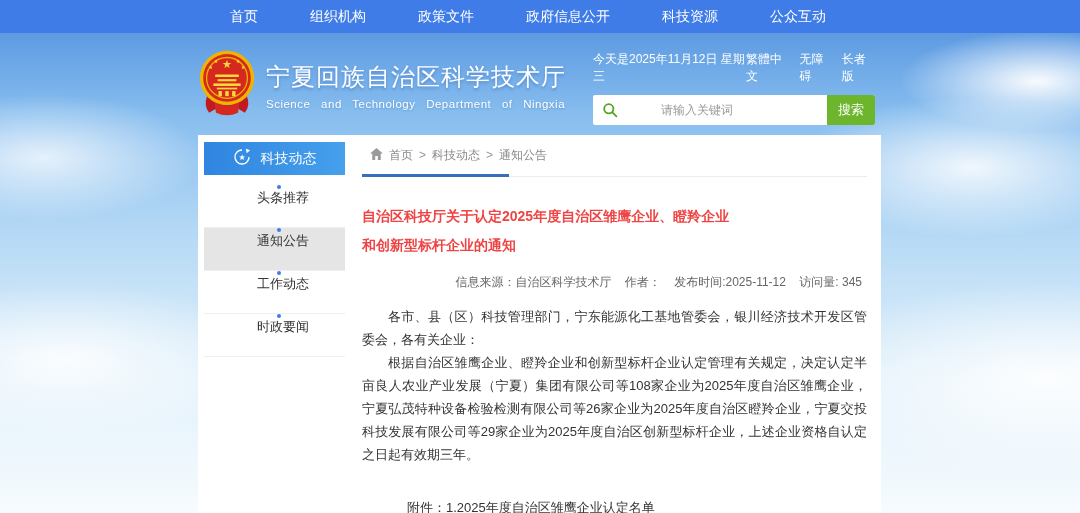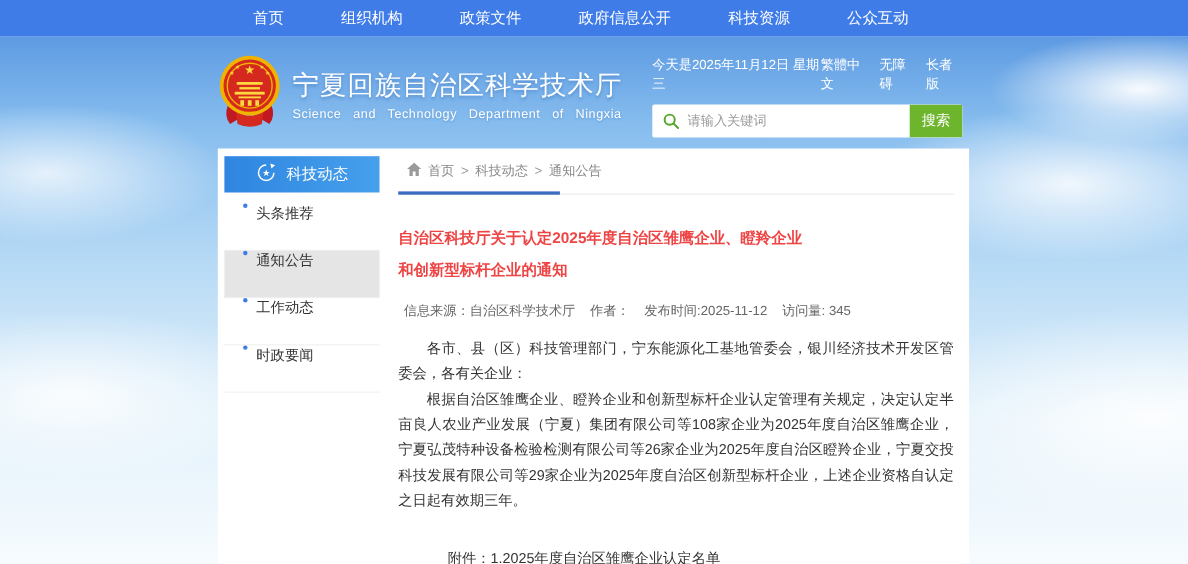--- a/index.html
+++ b/index.html
@@ -41,21 +41,21 @@
   .site-subtitle {
     font-size:11.5px; color:#fff; margin-top:5px; letter-spacing:.5px; word-spacing:7px;
     text-shadow:0 1px 2px rgba(43,96,170,.4);
   }
   .header-right { position:absolute; left:593px; top:18px; width:282px; }
   .date-row { display:flex; align-items:center; font-size:12px; color:#fff; }
   .lang-links { display:flex; gap:9px; }
   .lang-links a { color:#fff; text-decoration:none; cursor:pointer; }
   .search-row {
     margin-top:10px; height:30px; background:#fff; border-radius:2px;
-    display:flex; align-items:center; overflow:hidden;
+    display:flex; align-items:center; overflow:hidden;gap:36px;
   }
   .search-icon { display:flex; margin:0 7px 0 9px; }
   .search-input { flex:1; border:0; outline:0; font-size:12px; color:#444; min-width:0; }
   .search-input::placeholder { color:#9a9a9a; }
   .search-button {
     width:48px; height:30px; flex:0 0 48px; border:0; background:#6db52c; color:#fff;
     font-size:13px; cursor:pointer; font-family:inherit;
   }
 
   
@@ -66,22 +66,22 @@
 
   
   .sidebar { position:absolute; left:6px; top:7px; width:141px; }
   .sidebar-header {
     height:33px; background:linear-gradient(90deg,#2f85e0,#46a0ec);
     color:#fff; font-size:14px; display:flex; align-items:center; justify-content:center; gap:10px;
     cursor:pointer;
   }
   .sidebar-list { list-style:none; margin-top:10px; }
   .sidebar-item {
-    height:43px; display:flex; padding-left:17px;
-    border-bottom:1px solid #efefef; font-size:13px; color:#333; cursor:pointer;
+    height:43px; display:flex; align-items:center; padding-left:17px;
+    border-bottom:1px solid #efefef; font-size:13px; color:#333; cursor:pointer;flex-direction:column;
   }
   .sidebar-item .dot {
     width:4px; height:4px; border-radius:50%; background:#3f7ce8; margin-right:8px; flex:0 0 4px;
   }
   .sidebar-item.active { background:#e5e5e5; }
 
   
   .article-area { position:absolute; left:164px; top:8px; width:505px; }
   .breadcrumb {
     display:flex; align-items:center; gap:6px; padding-left:8px; height:24px;
@@ -91,21 +91,21 @@
   .bc-sep { color:#999; }
   .bc-divider { margin-top:7px; position:relative; height:3px; }
   .bc-divider .base { position:absolute; left:0; right:0; bottom:0; height:1px; background:#ececec; }
   .bc-divider .blue { position:absolute; left:0; top:0; width:147px; height:3px; background:#3a6cc0; }
 
   .article-title {
     margin-top:25px; text-align:left; font-size:14px; font-weight:bold;
     color:#ef4444; line-height:29px;
   }
   .article-title span { display:block; }
-  .article-meta { margin-top:14px; text-align:left; font-size:12px; color:#666; }
+  .article-meta { margin-top:14px; text-align:right; font-size:12px; color:#666; }
   .article-meta span { margin:0 5px; }
   .article-body { margin-top:14px; font-size:13px; color:#333; line-height:23px; text-align:justify; }
   .article-body p { text-indent:2em; }
   .attachments { display:flex; margin:33px 0 0 45px; font-size:13px; color:#333; }
   .att-list { display:flex; flex-direction:column; gap:9px; }
   .att-list a { color:#333; text-decoration:none; cursor:pointer; }
 </style>
 </head>
 <body>
 

